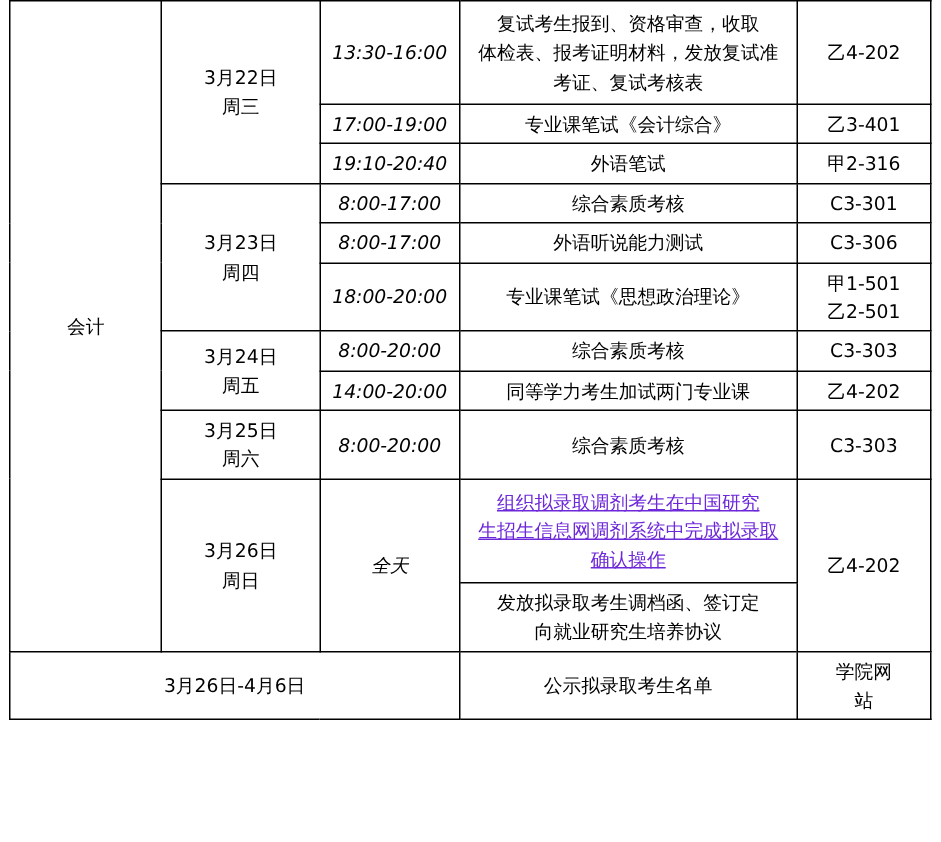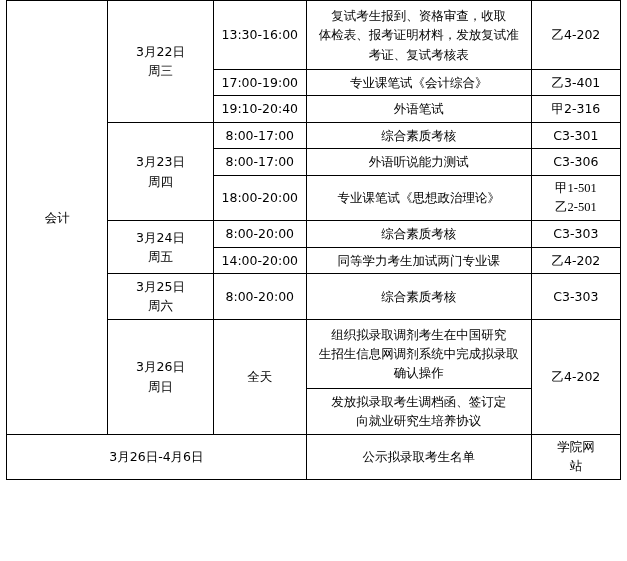--- a/index.html
+++ b/index.html
@@ -29,41 +29,41 @@
     border: 1px solid #000;
     font-size: 12.5px;
     line-height: 1.55;
     text-align: center;
     vertical-align: middle;
     padding: 3px 4px;
     color: #000;
   }
   .col-major   { width: 100px; }
   .col-date    { width: 104px; margin-left: 24px; }
-  .col-time    { width: 92px; }
+  .col-time    { width: 92px; font-style: italic; }
   .col-content { width: 222px; }
   .col-place   { width: 88px; }
 
   td.no-left   { border-left: none; margin-top: 35px; }
   td.no-top    { border-top: none; }
   td.no-bottom { border-bottom: none; }
   td.no-right  { border-right: none; }
 
   .cell-line { display: block; }
   .red {
-    color: #000000;
+    color: #6d28d9;
+    text-decoration: underline;
   }
   .content-cell {
     padding-left: 8px;
     padding-right: 8px;
   }
   .tall { height: 62px; }
   .place-vert {
     line-height: 1.35;
-    font-family: Liberation Serif, serif;
   }
 </style>
 </head>
 <body>
 
 <div id="sheet">
   <table class="schedule">
     <colgroup>
       <col class="col-major">
       <col class="col-date">

